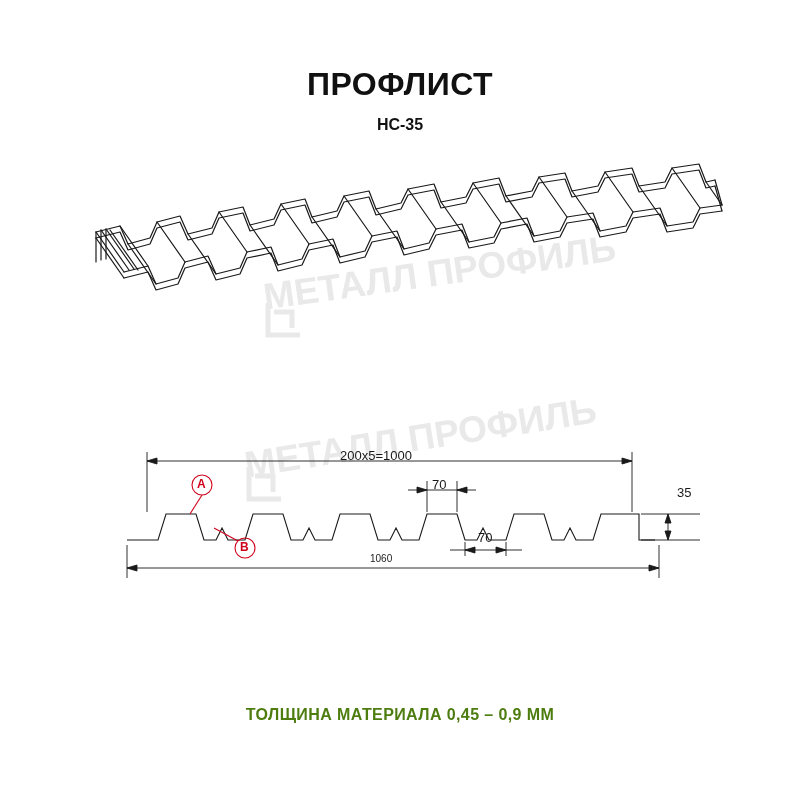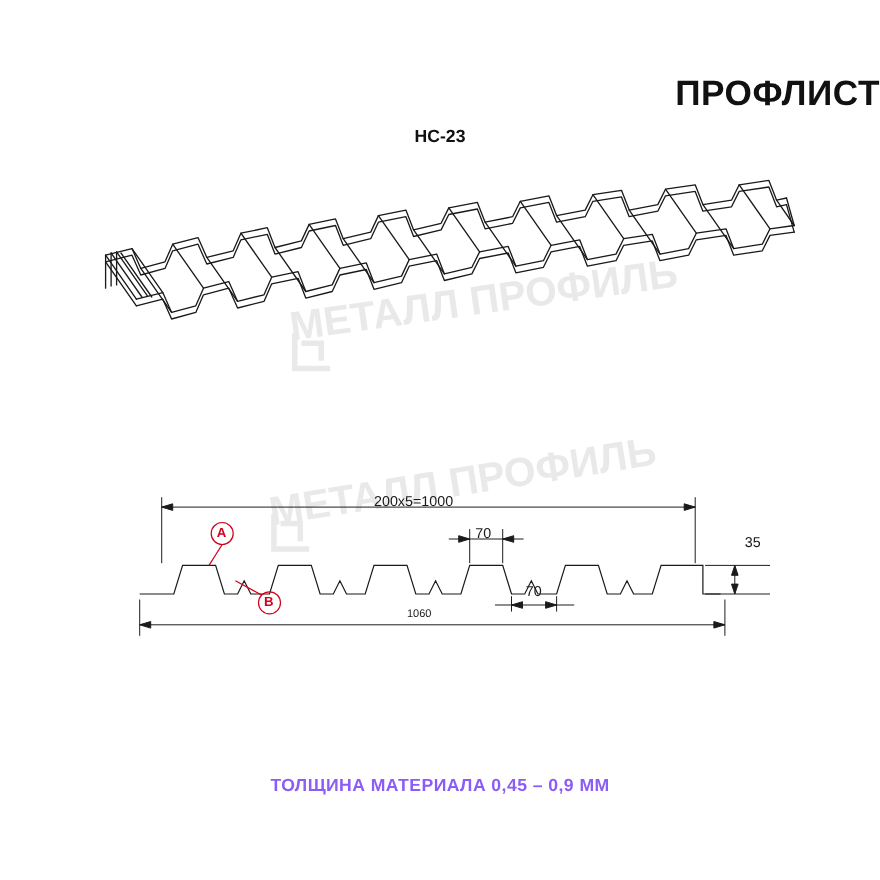--- a/index.html
+++ b/index.html
@@ -17,21 +17,21 @@
   }
   .page {
     position: absolute;
     inset: 0;
   }
   .title {
     position: absolute;
     top: 66px;
     left: 0;
     width: 800px;
-    text-align: right;
+    text-align: center;
     font-size: 32px;
     font-weight: bold;
     letter-spacing: 0.5px;
     color: #111;
   }
   .subtitle {
     position: absolute;
     top: 116px;
     left: 0;
     width: 800px;
@@ -42,21 +42,21 @@
   }
   .footer-note {
     position: absolute;
     top: 706px;
     left: 0;
     width: 800px;
     text-align: center;
     font-size: 16px;
     font-weight: bold;
     letter-spacing: 0.4px;
-    color: #8b5cf6;
+    color: #4d7c0f;
   }
   .svg-layer {
     position: absolute;
     top: 0;
     left: 0;
   }
   .wm {
     position: absolute;
     color: #e9e9e9;
     font-weight: bold;
@@ -75,21 +75,21 @@
     font-size: 37px;
     transform: rotate(-9deg);
   }
 </style>
 </head>
 <body>
 
 <div class="page">
 
   <div class="title">ПРОФЛИСТ</div>
-  <div class="subtitle">НС-23</div>
+  <div class="subtitle">НС-35</div>
 
   <div class="wm wm1">МЕТАЛЛ ПРОФИЛЬ</div>
   <div class="wm wm2">МЕТАЛЛ ПРОФИЛЬ</div>
 
   <svg class="svg-layer" width="800" height="800" style="pointer-events:none;">
     <g stroke="#e9e9e9" stroke-width="5" fill="none">
       <path d="M268 303 L268 335 L300 335"></path>
       <path d="M274 312 L292 312 L292 328"></path>
       <path d="M249 467 L249 499 L281 499"></path>
       <path d="M255 476 L273 476 L273 492"></path>

